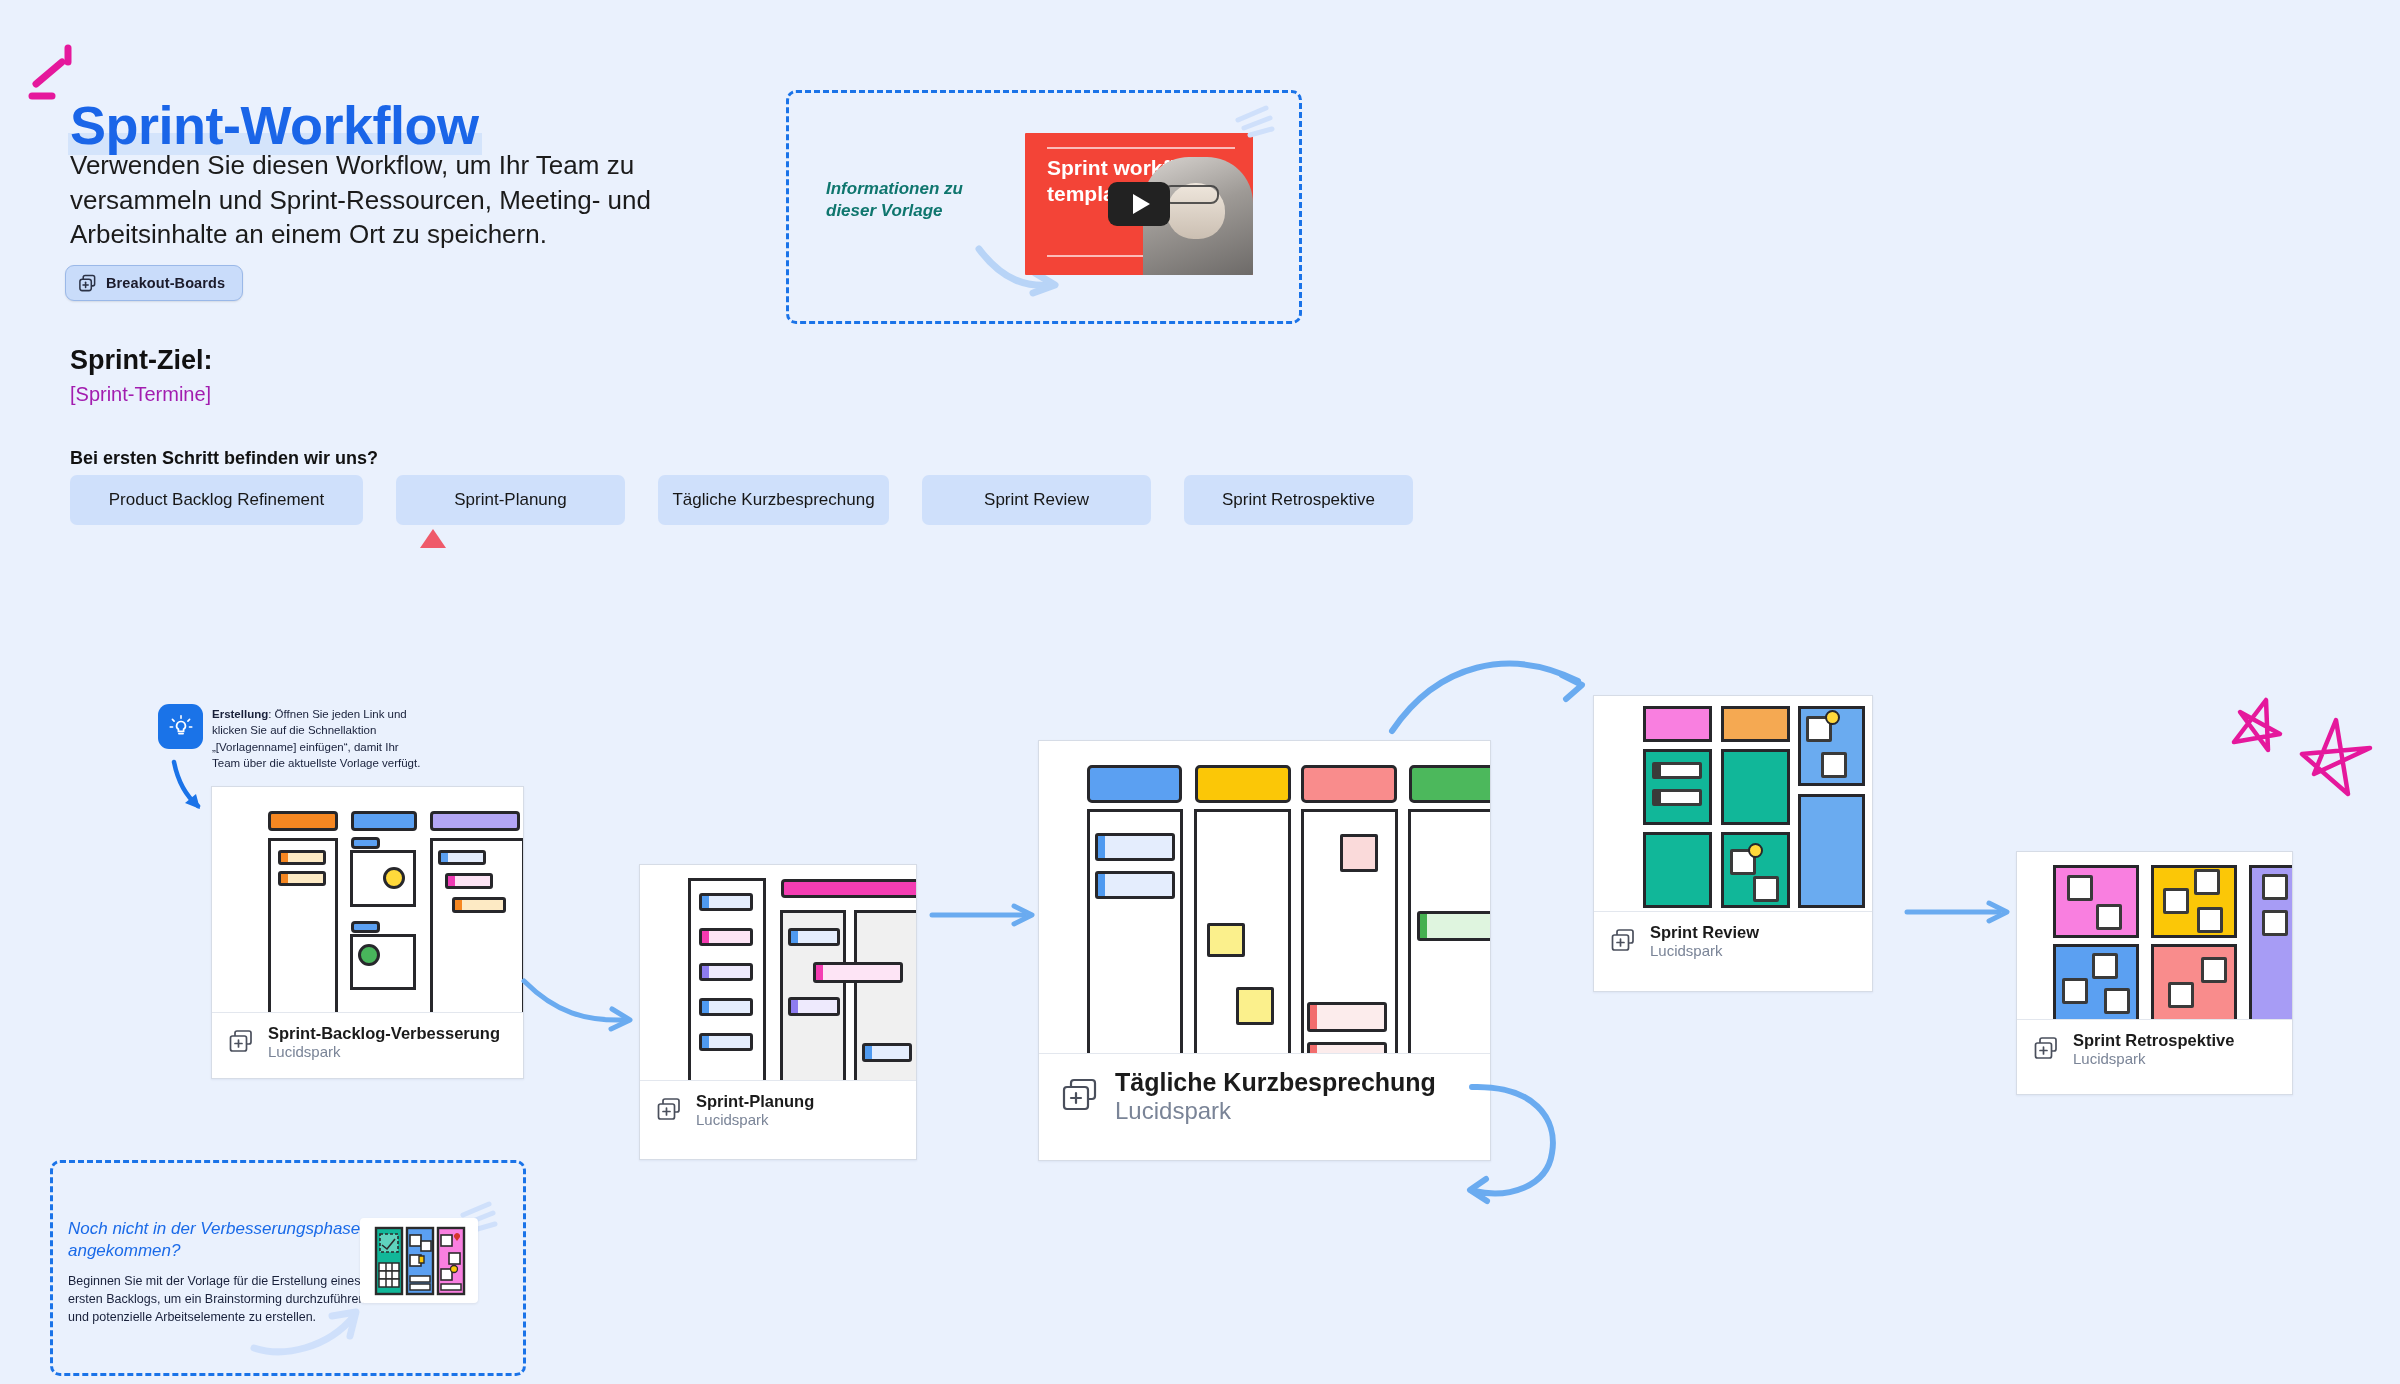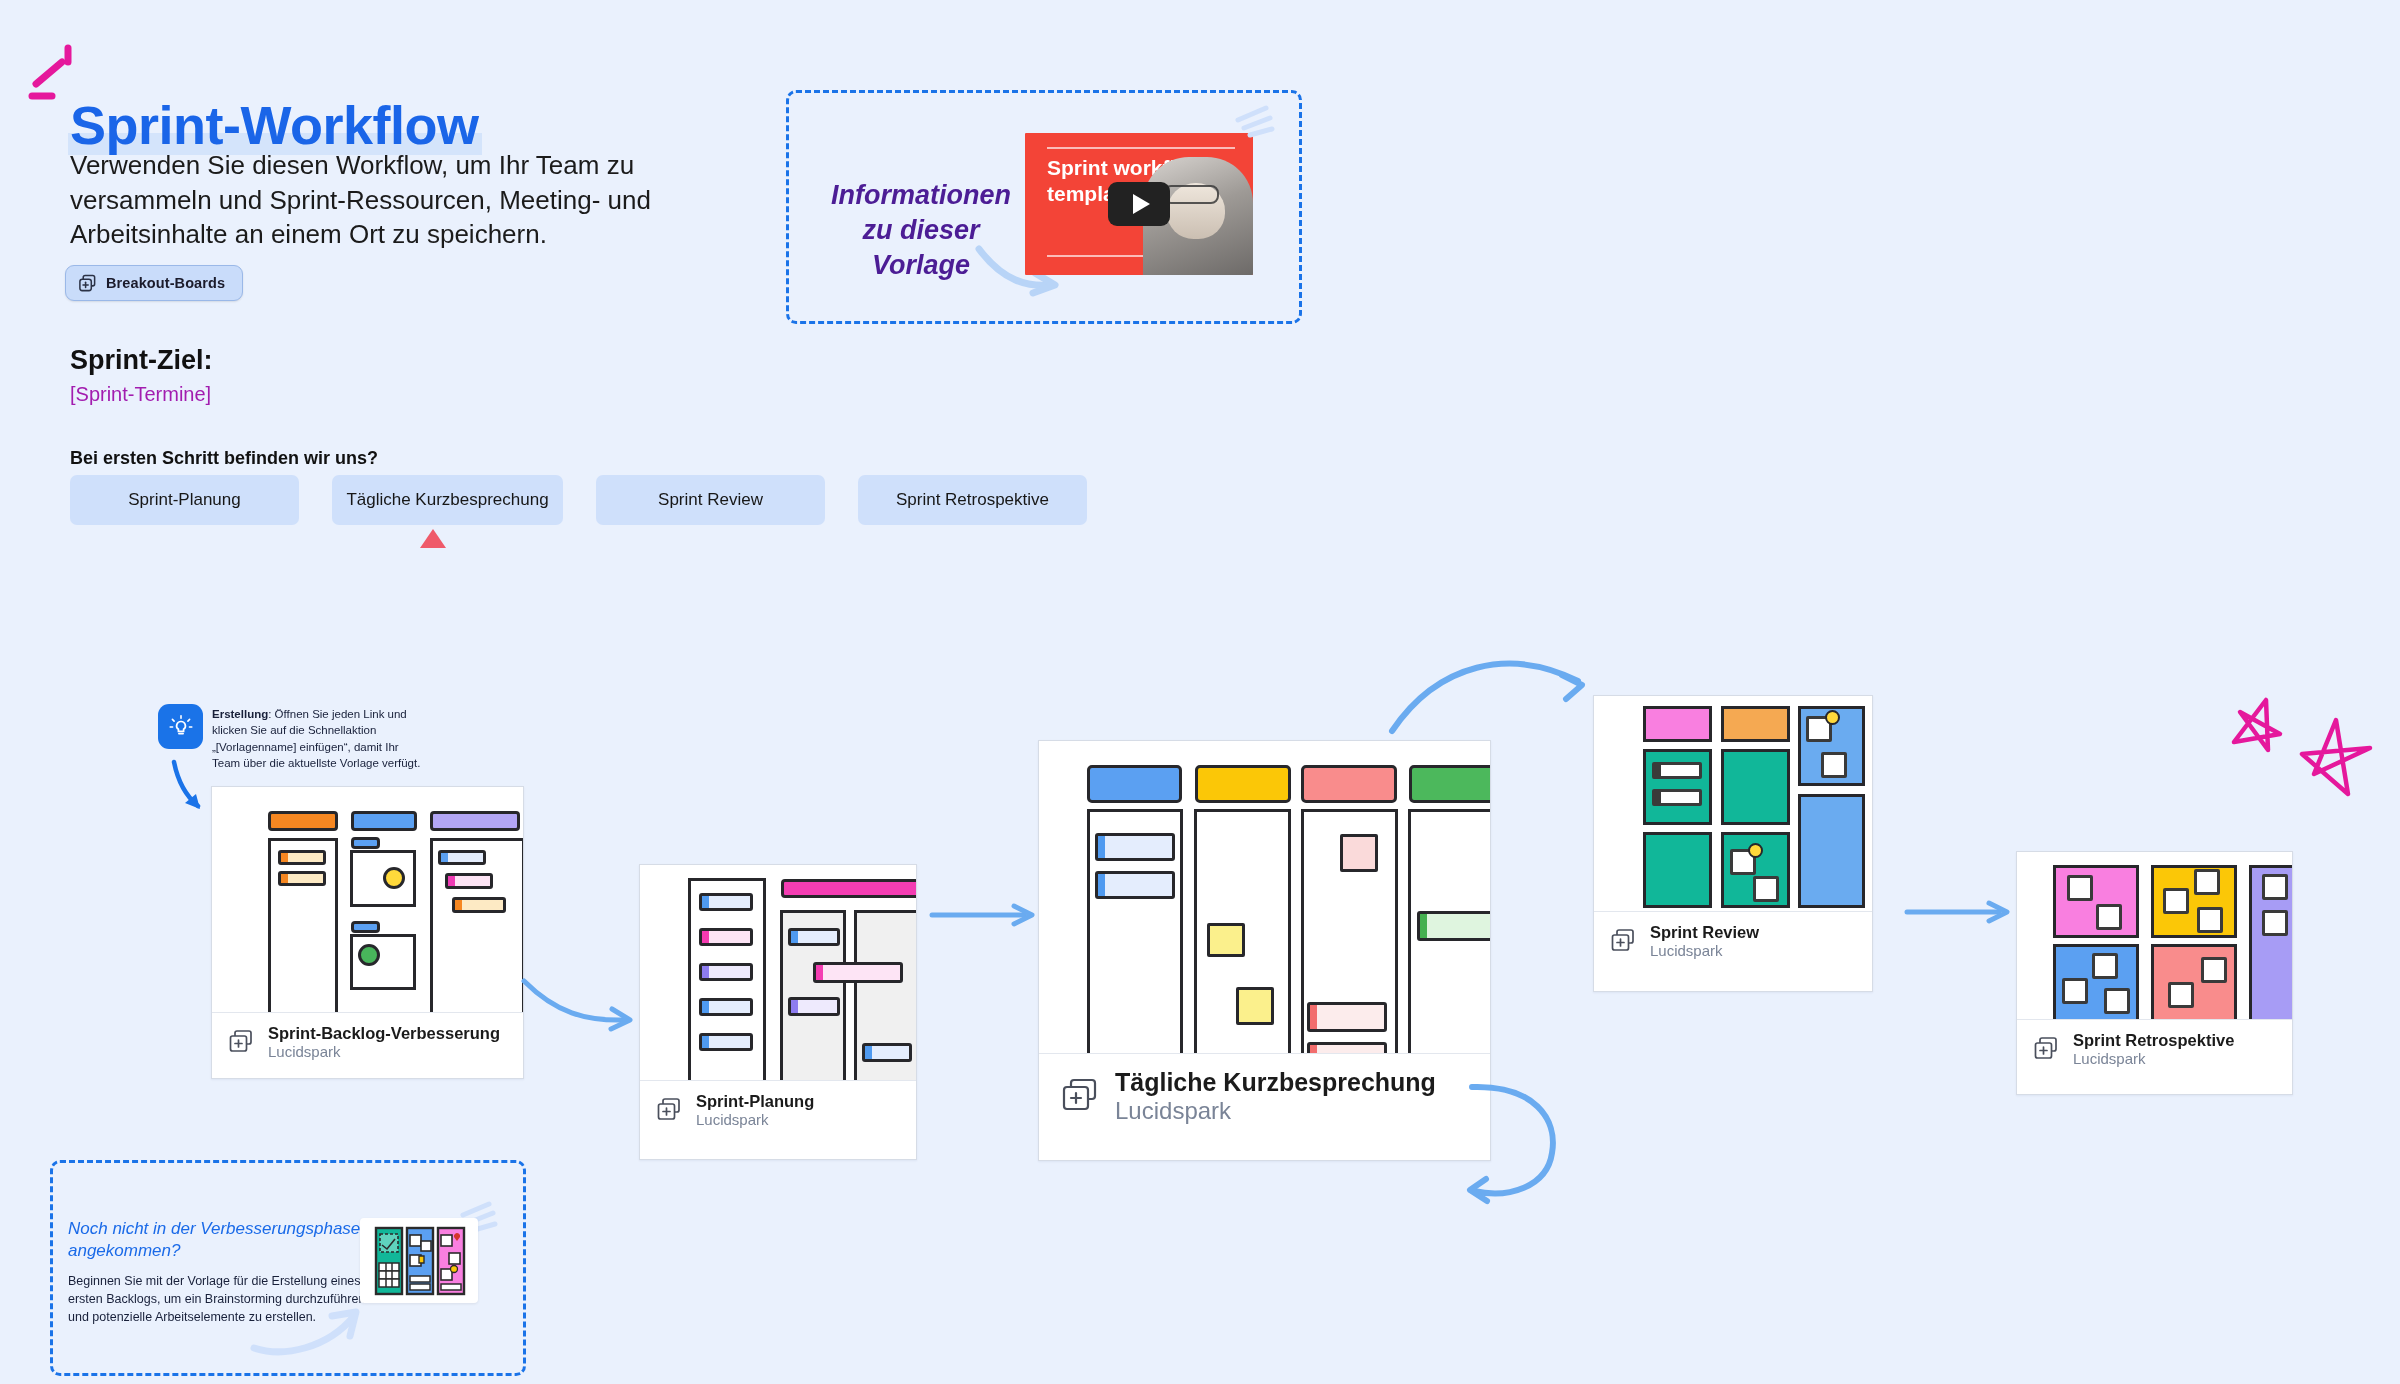--- a/index.html
+++ b/index.html
@@ -32,21 +32,21 @@
   }
   #breakout-chip .lbl{font-size:14.5px;font-weight:bold;color:#1b1b2b;letter-spacing:.1px;}
 
   
   #video-box{
     left:786px;top:90px;width:510px;height:228px;
     border:3px dashed #1a73e8;border-radius:10px;
   }
   #video-cap{
     left:826px;top:178px;width:190px;
-    font-size:27px;font-weight:bold;font-style:italic;color:#4c1d95;line-height:1.3;text-align:center;
+    font-size:17px;font-weight:bold;font-style:italic;color:#0f766e;line-height:1.3;
   }
   #video-thumb{
     left:1025px;top:133px;width:228px;height:142px;background:#f34437;
     overflow:hidden;border-radius:1px;
   }
   #video-thumb .vt-title{
     position:absolute;left:22px;top:22px;color:#fff;font-weight:bold;font-size:21px;line-height:1.25;
   }
   #video-thumb .hr{position:absolute;left:22px;right:18px;height:2px;background:rgba(255,255,255,.65);}
   #video-thumb .hr.a{top:14px;} #video-thumb .hr.b{bottom:18px;}
@@ -192,20 +192,23 @@
       <line x1="40" y1="14" x2="14" y2="24"></line>
       <line x1="42" y1="25" x2="20" y2="31"></line>
     </g>
   </svg>
 </div>
 
 <div class="abs" id="goal-label">Sprint-Ziel:</div>
 <div class="abs" id="goal-value">[Sprint-Termine]</div>
 <div class="abs" id="steps-q">Bei ersten Schritt befinden wir uns?</div>
 <div class="abs" id="steps-row">
+  <div class="step-btn" style="width:293px;">
+      <span>Product Backlog Refinement</span>
+    </div>
   <div class="step-btn" style="width:229px;">
       <span>Sprint-Planung</span>
     </div>
   <div class="step-btn" style="width:231px;">
       <span>Tägliche Kurzbesprechung</span>
     </div>
   <div class="step-btn" style="width:229px;">
       <span>Sprint Review</span>
     </div>
   <div class="step-btn" style="width:229px;">

